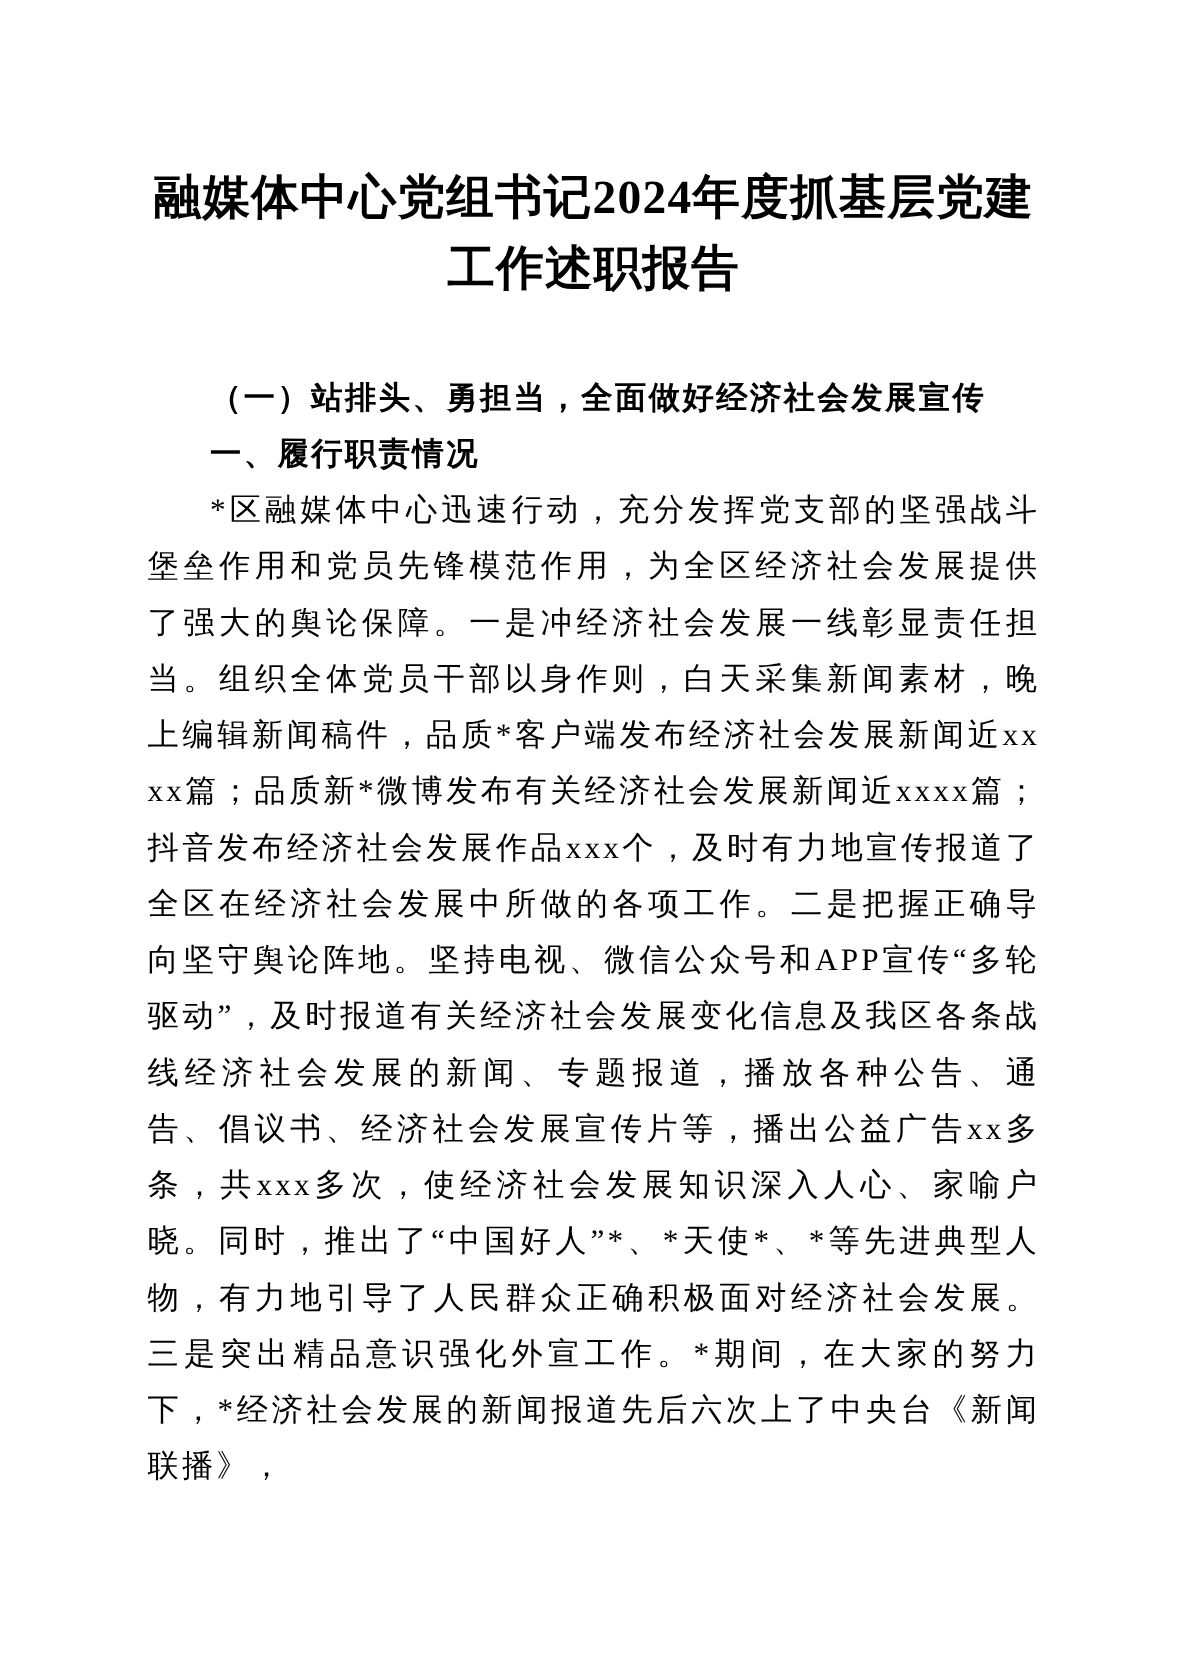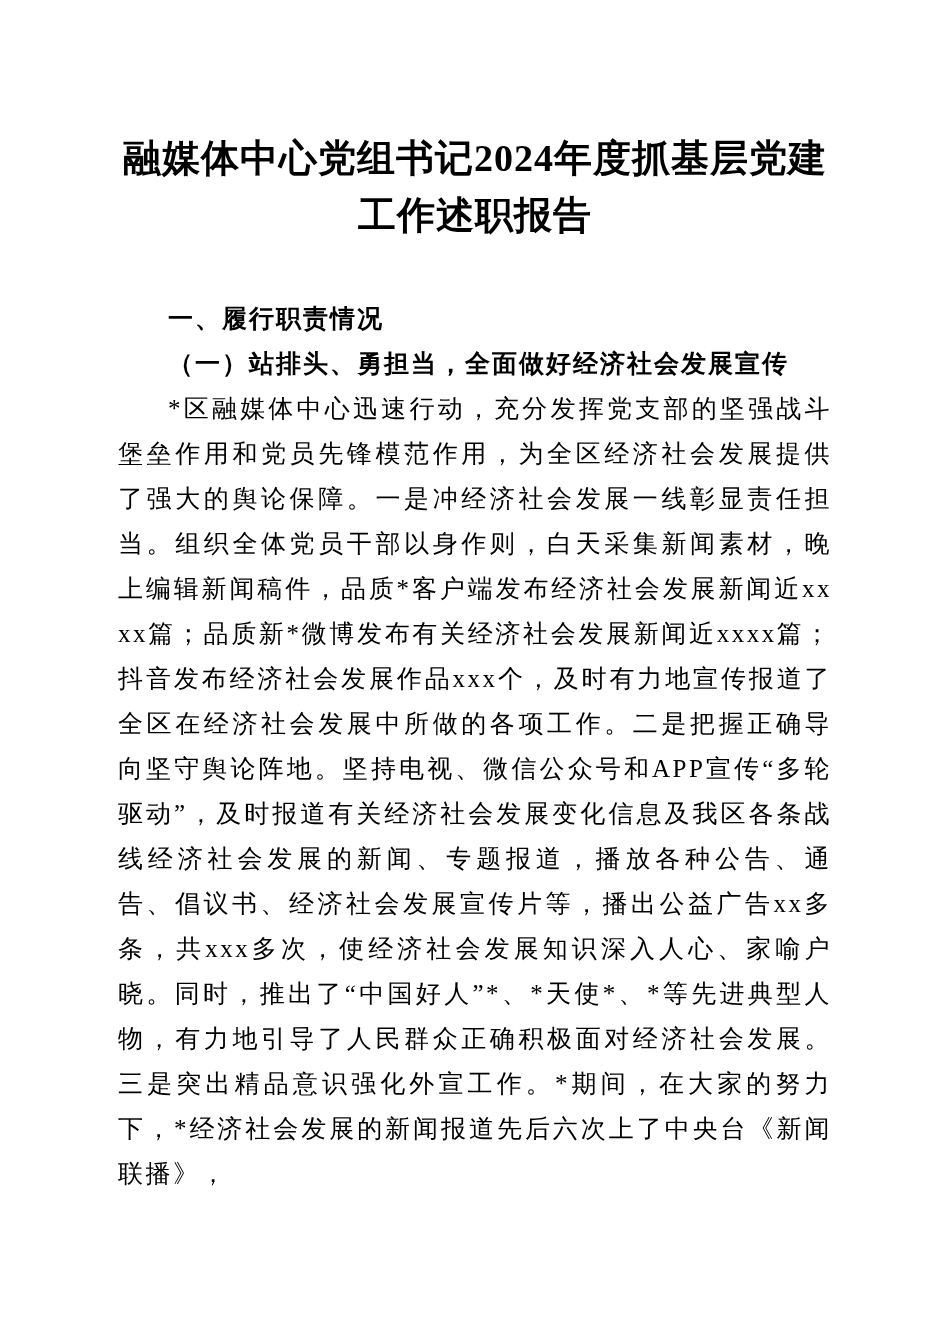--- a/index.html
+++ b/index.html
@@ -47,18 +47,18 @@
     letter-spacing: 2px;
   }
 </style>
 </head>
 <body>
 
 <div class="page">
   <h1 class="doc-title">融媒体中心党组书记2024年度抓基层党建工作述职报告</h1>
 
 
+  <p class="para heading-2">（一）站排头、勇担当，全面做好经济社会发展宣传</p>
+
   <p class="para heading-1">一、履行职责情况</p>
-
-  <p class="para heading-2">（一）站排头、勇担当，全面做好经济社会发展宣传</p>
 
   <p class="para body">*区融媒体中心迅速行动，充分发挥党支部的坚强战斗堡垒作用和党员先锋模范作用，为全区经济社会发展提供了强大的舆论保障。一是冲经济社会发展一线彰显责任担当。组织全体党员干部以身作则，白天采集新闻素材，晚上编辑新闻稿件，品质*客户端发布经济社会发展新闻近xxxx篇；品质新*微博发布有关经济社会发展新闻近xxxx篇；抖音发布经济社会发展作品xxx个，及时有力地宣传报道了全区在经济社会发展中所做的各项工作。二是把握正确导向坚守舆论阵地。坚持电视、微信公众号和APP宣传“多轮驱动”，及时报道有关经济社会发展变化信息及我区各条战线经济社会发展的新闻、专题报道，播放各种公告、通告、倡议书、经济社会发展宣传片等，播出公益广告xx多条，共xxx多次，使经济社会发展知识深入人心、家喻户晓。同时，推出了“中国好人”*、*天使*、*等先进典型人物，有力地引导了人民群众正确积极面对经济社会发展。三是突出精品意识强化外宣工作。*期间，在大家的努力下，*经济社会发展的新闻报道先后六次上了中央台《新闻联播》，</p>
 </div>
 
 </body></html>

